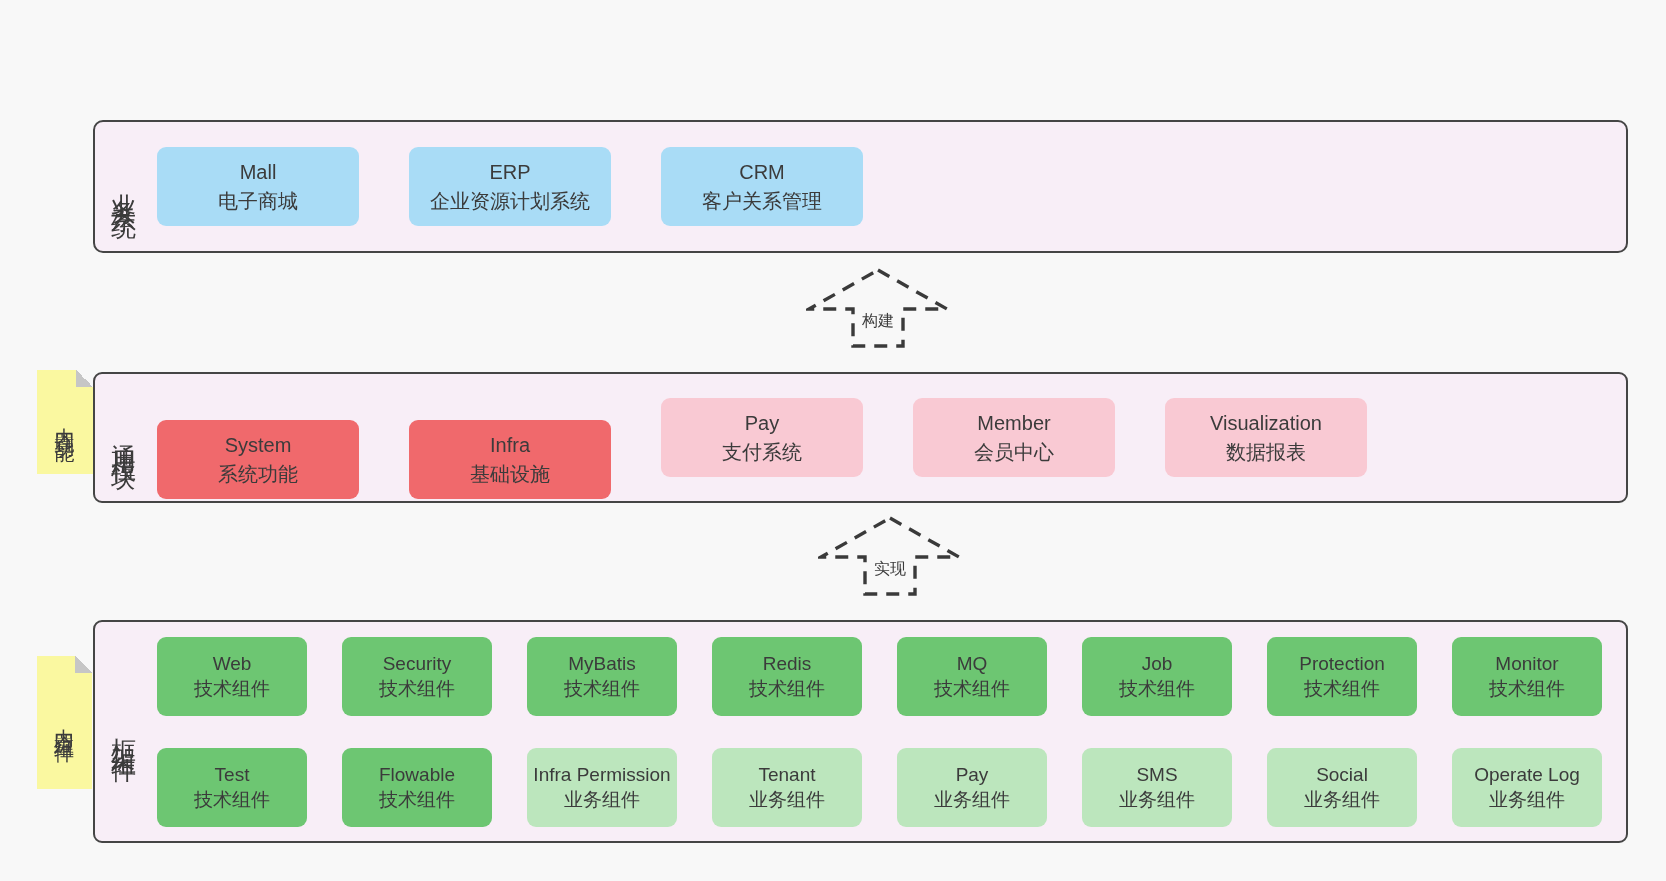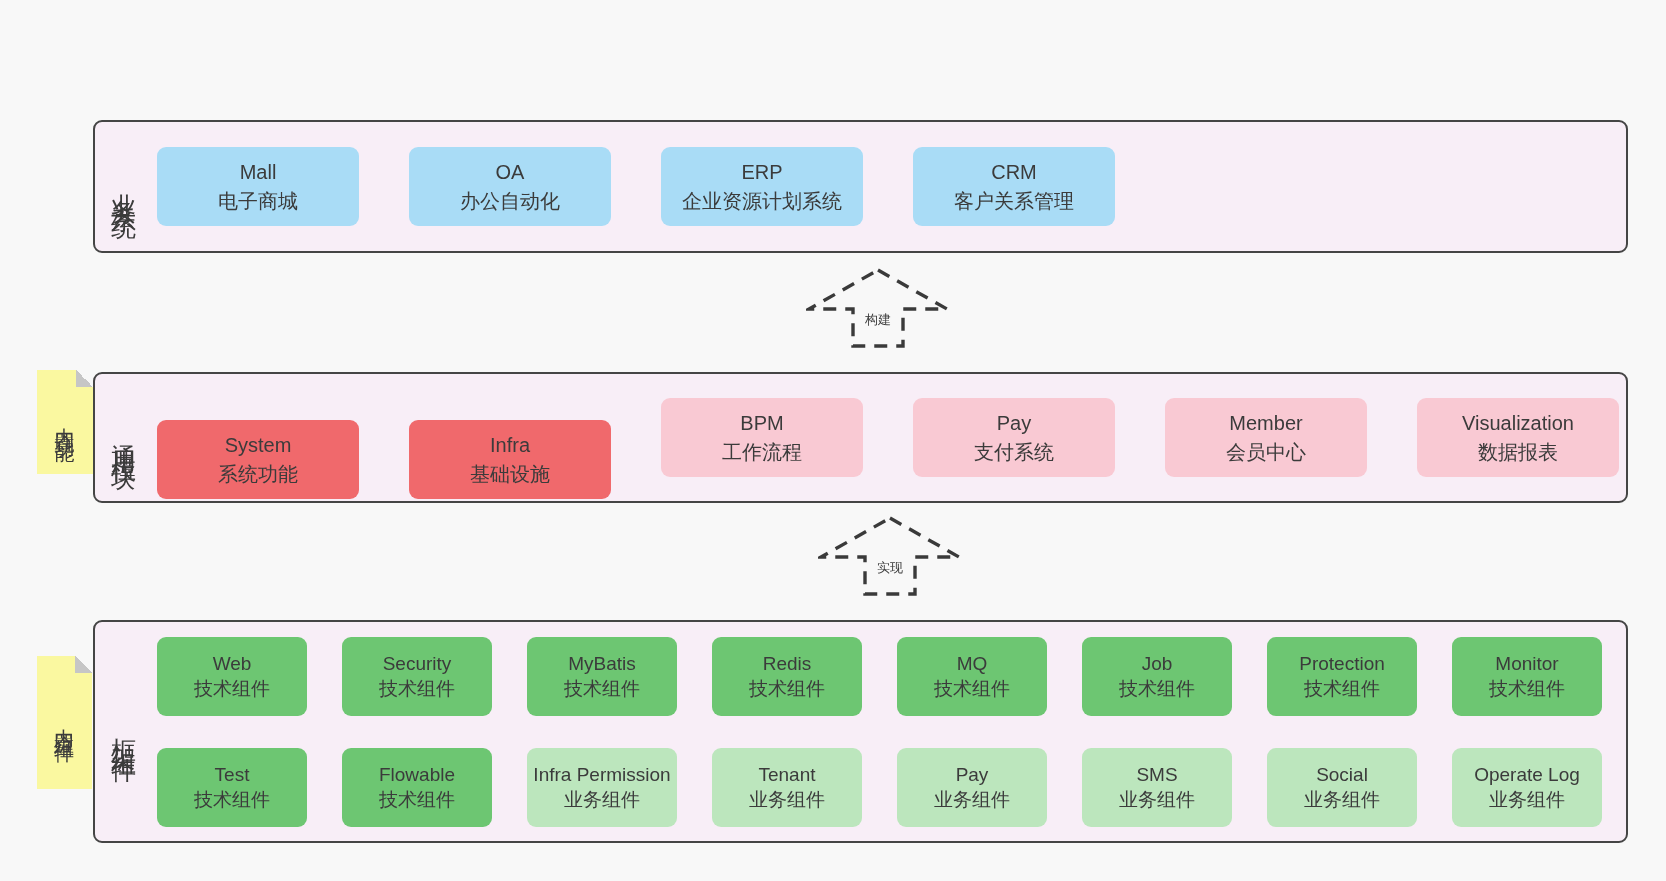--- a/index.html
+++ b/index.html
@@ -10,21 +10,21 @@
     color:var(--text,#3b3b3b);
   }
   .band{
     position:absolute;left:93px;width:1535px;box-sizing:border-box;
     background:var(--bandBg,#f8eef7);
     border:2px solid var(--border,#454545);
     border-radius:9px;
     display:flex;align-items:center;
     z-index:2;
   }
-  .band1{top:120px;height:133px;}
+  .band1{top:120px;height:133px;border-radius:10px;}
   .band2{top:372px;height:131px;}
   .band3{top:620px;height:223px;}
   .band-label{
     writing-mode:vertical-lr;text-orientation:upright;
     font-size:25px;line-height:30px;letter-spacing:7px;
     margin-left:14px;width:32px;text-align:center;
     color:#3b3b3b;flex:0 0 auto;
   }
   .boxes{display:flex;gap:50px;margin-left:16px;align-items:center;}
   .rows{display:flex;flex-direction:column;gap:32px;margin-left:16px;}
@@ -56,38 +56,34 @@
     font-size:20px;line-height:24px;letter-spacing:5px;
     color:#3b3b3b;
   }
   .arrow{position:absolute;z-index:1;}
   .arrow1{left:806px;top:267px;width:144px;height:82px;}
   .arrow2{left:818px;top:515px;width:144px;height:82px;}
   .arrow svg{display:block;width:100%;height:100%;}
   .arrow-label{
     position:absolute;left:50%;top:44px;transform:translateX(-50%);
     background:var(--pageBg,#f8f8f8);padding:0 3px;
-    font-size:13px;white-space:nowrap;color:#3b3b3b;
+    font-size:16px;white-space:nowrap;color:#3b3b3b;
   }
 </style>
 </head>
 <body>
 
 <div class="band band1">
   <div class="band-label">业务系统</div>
   <div class="boxes">
     <div class="box blue">
       <span>Mall</span>
       <span>电子商城</span>
     </div>
     <div class="box blue">
-      <span>OA</span>
-      <span>办公自动化</span>
-    </div>
-    <div class="box blue">
       <span>ERP</span>
       <span>企业资源计划系统</span>
     </div>
     <div class="box blue">
       <span>CRM</span>
       <span>客户关系管理</span>
     </div>
   </div>
 </div>
 
@@ -108,24 +104,20 @@
   <div class="boxes">
     <div class="box red">
       <span>System</span>
       <span>系统功能</span>
     </div>
     <div class="box red">
       <span>Infra</span>
       <span>基础设施</span>
     </div>
     <div class="box pink">
-      <span>BPM</span>
-      <span>工作流程</span>
-    </div>
-    <div class="box pink">
       <span>Pay</span>
       <span>支付系统</span>
     </div>
     <div class="box pink">
       <span>Member</span>
       <span>会员中心</span>
     </div>
     <div class="box pink">
       <span>Visualization</span>
       <span>数据报表</span>

